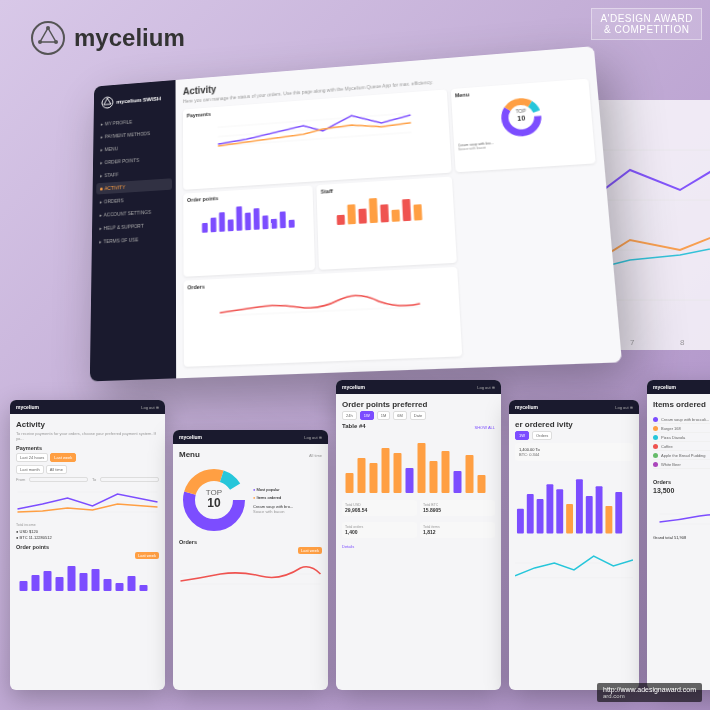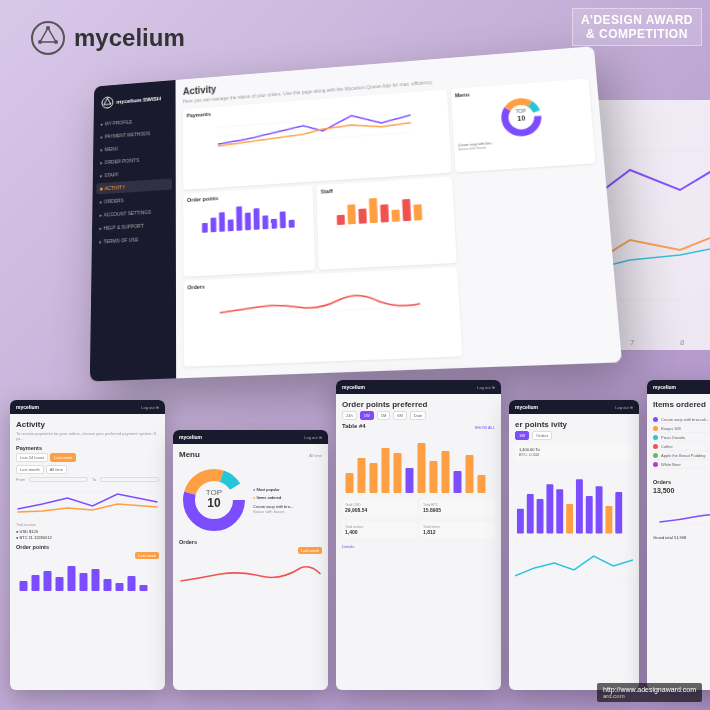--- a/index.html
+++ b/index.html
@@ -14,23 +14,23 @@
 
     
     .adesign-badge {
       position: absolute;
       top: 8px;
       right: 8px;
       background: rgba(255,255,255,0.15);
       border: 1px solid rgba(255,255,255,0.4);
       padding: 4px 8px;
       text-align: center;
-      font-size: 12px;
+      font-size: 10px;
       color: #fff;
-      font-weight: bold;
+      font-weight: normal;
       letter-spacing: 0.5px;
       z-index: 100;
     }
 
     
     .logo-area {
       position: absolute;
       top: 20px;
       left: 30px;
       display: flex;
@@ -748,21 +748,21 @@
       <div style="font-size:4px; color:#7c4dff; margin-top:3px;">Details</div>
     </div>
   </div>
 
   <div class="small-screen screen-partial">
     <div class="ss-header">
       <div class="ss-header-logo">mycelium</div>
       <div class="ss-header-right">Log out ⊕</div>
     </div>
     <div class="ss-content">
-      <div class="ss-title">er points ivity</div>
+      <div class="ss-title">er ordered ivity</div>
 
       <div class="tab-row">
         <span class="tab-btn active">1W</span>
         <span class="tab-btn">Orders</span>
       </div>
 
       <div style="background:#f8f8f8; border-radius:3px; padding:4px; margin-bottom:3px;">
         <div style="font-size:4px; color:#333;">1,400.00 To</div>
         <div style="font-size:4px; color:#666;">BTC: 0.344</div>
       </div>

